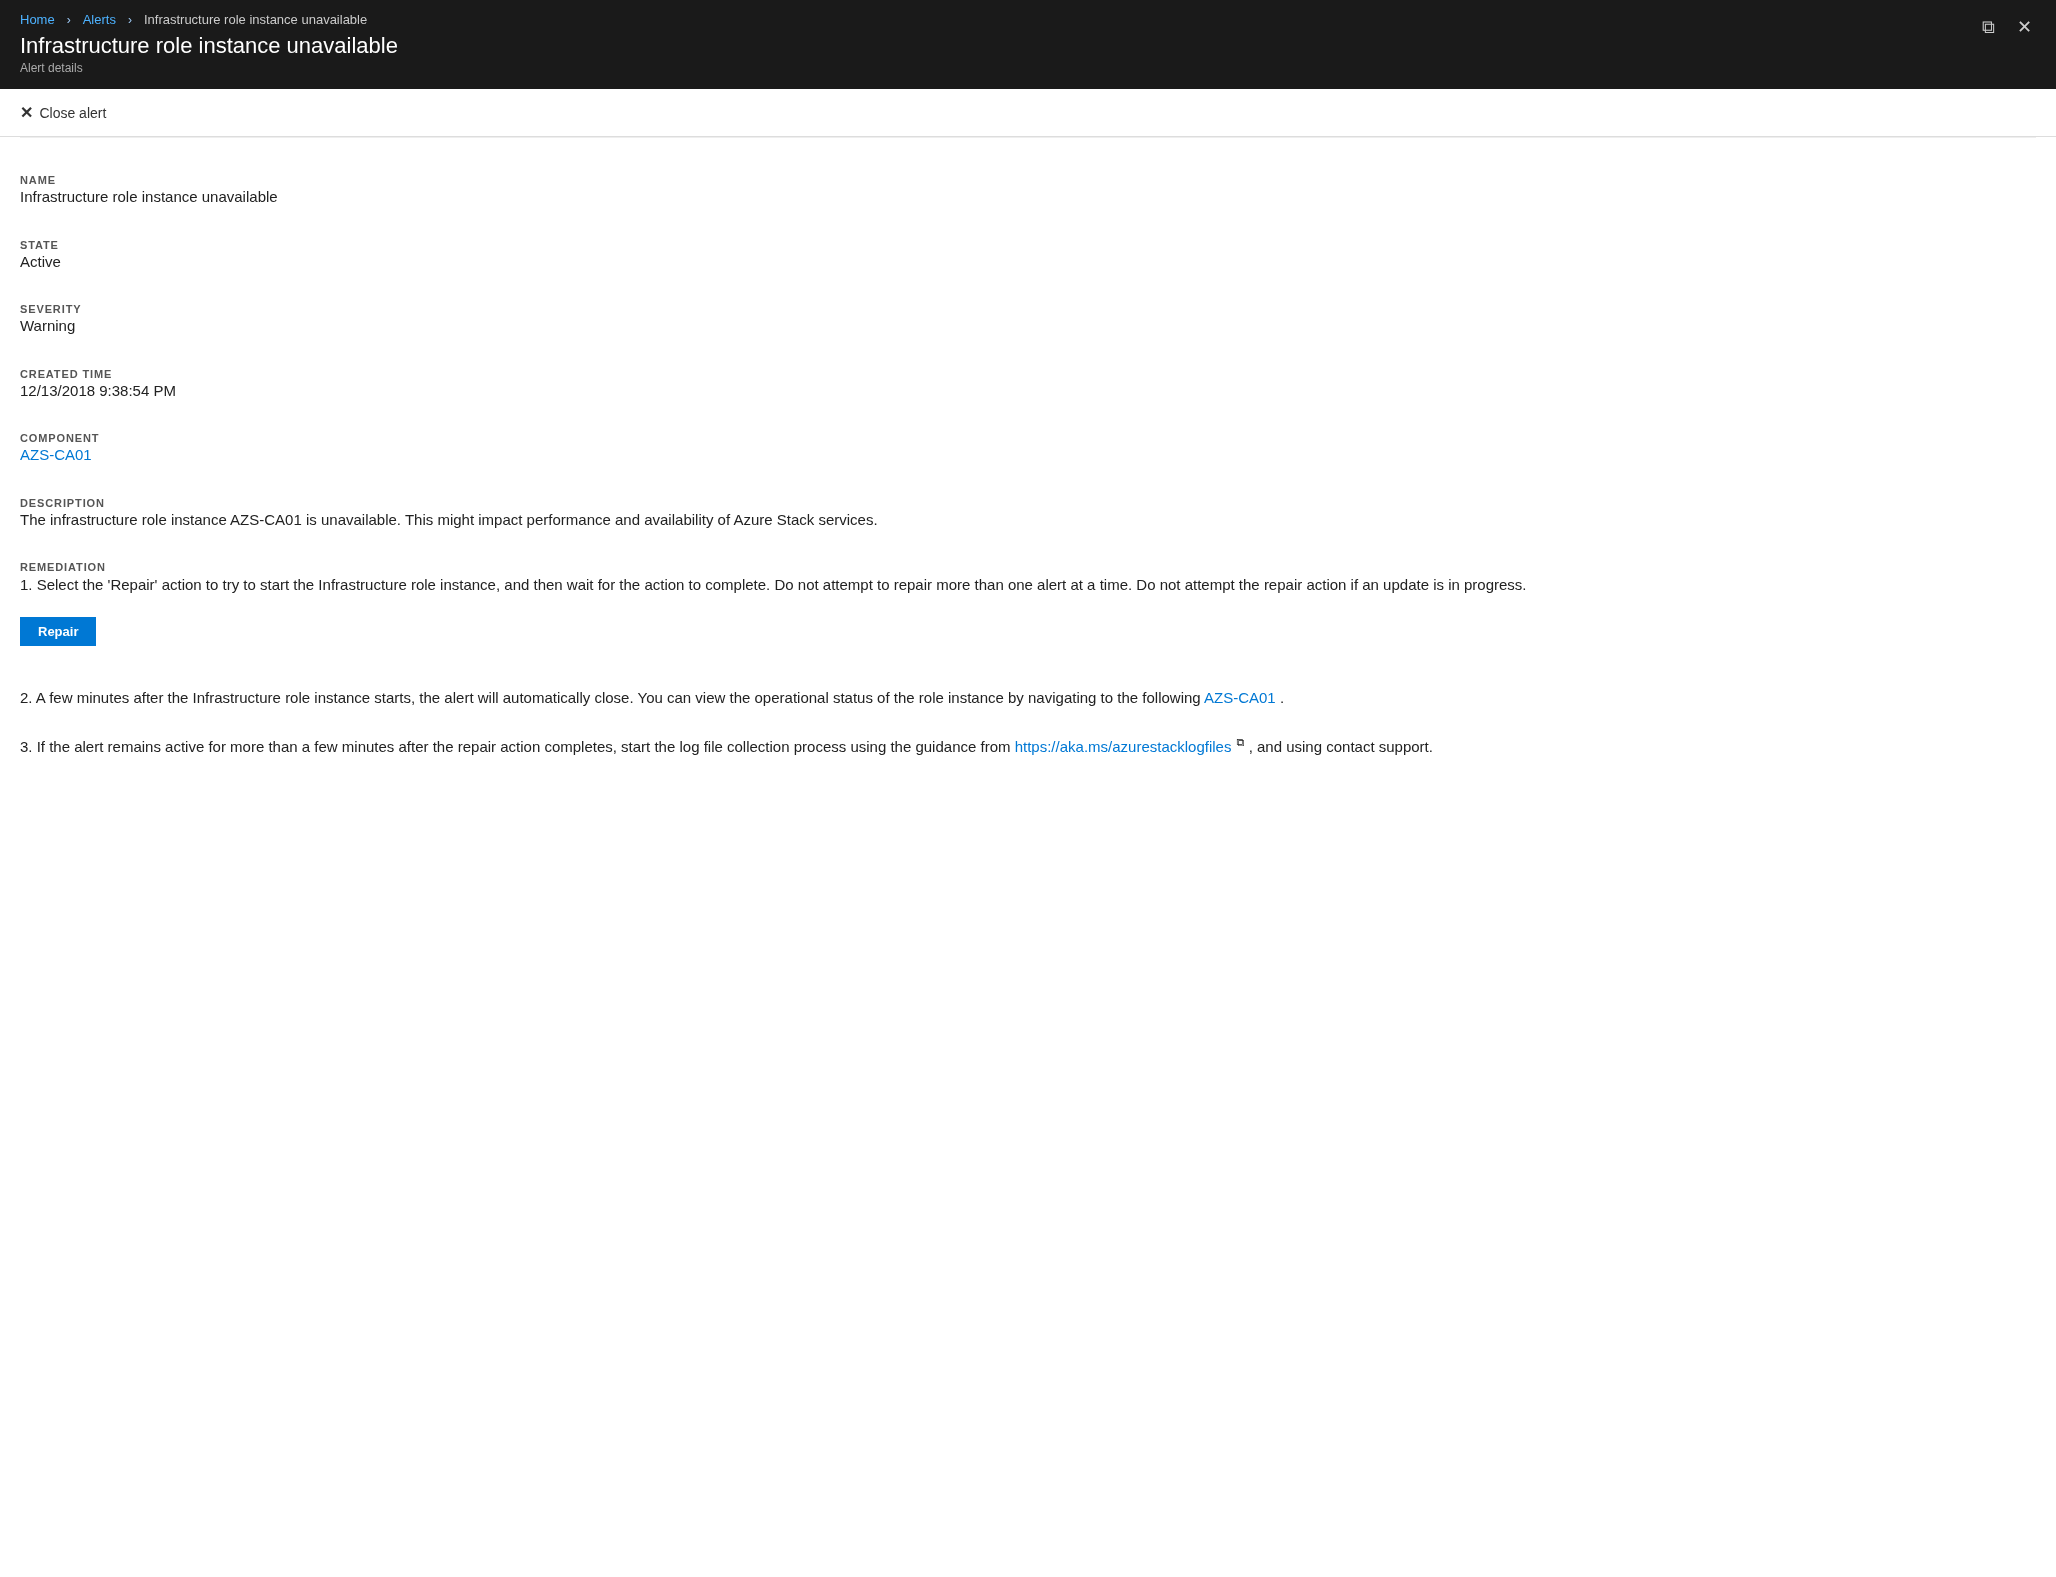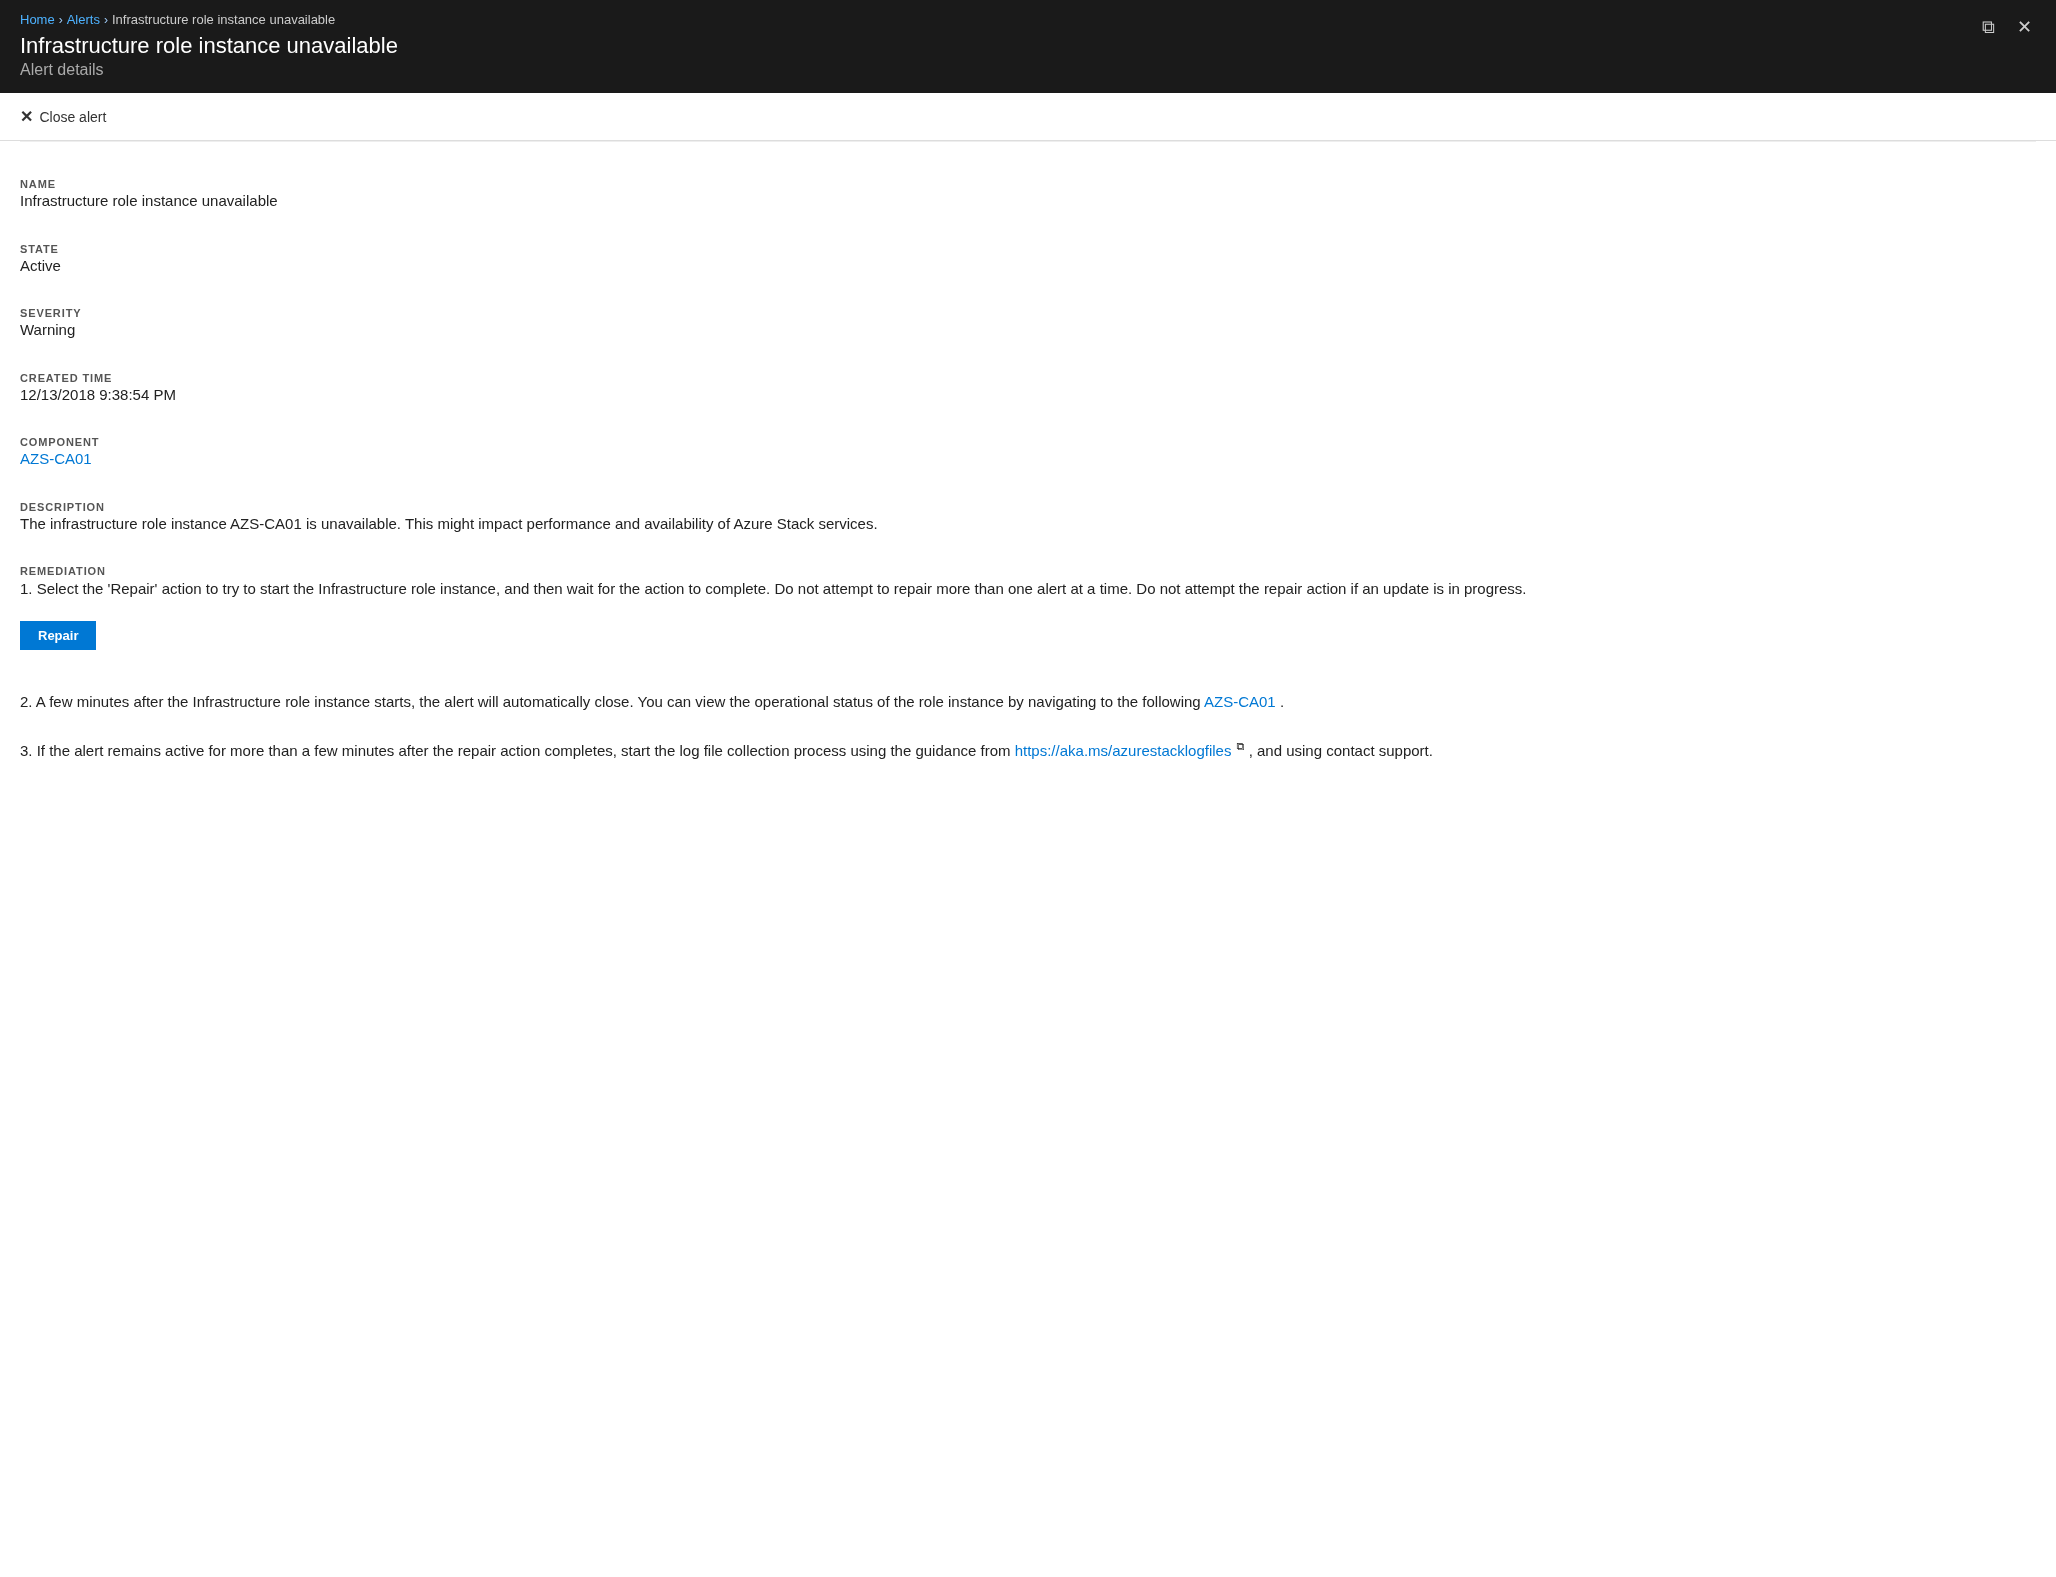--- a/index.html
+++ b/index.html
@@ -10,34 +10,34 @@
       color: #fff;
       padding: 12px 20px 14px 20px;
       position: relative;
     }
     .breadcrumb {
       font-size: 13px;
       color: #9ec9f5;
       margin-bottom: 6px;
       display: flex;
       align-items: center;
-      gap: 4px;
+      gap: 12px;
     }
     .breadcrumb-home { color: #4db2ff; }
     .breadcrumb-alerts { color: #4db2ff; text-align: center; }
     .breadcrumb-sep { color: #9ec9f5; font-size: 12px; }
     .breadcrumb-current { color: #ccc; }
     .header-title {
       font-size: 22px;
       font-weight: 300;
       color: #fff;
       margin-bottom: 2px;
     }
     .header-subtitle {
-      font-size: 16px;
+      font-size: 12px;
       color: #aaa;
     }
     .header-actions {
       position: absolute;
       top: 14px;
       right: 20px;
       display: flex;
       gap: 14px;
       align-items: center;
     }

